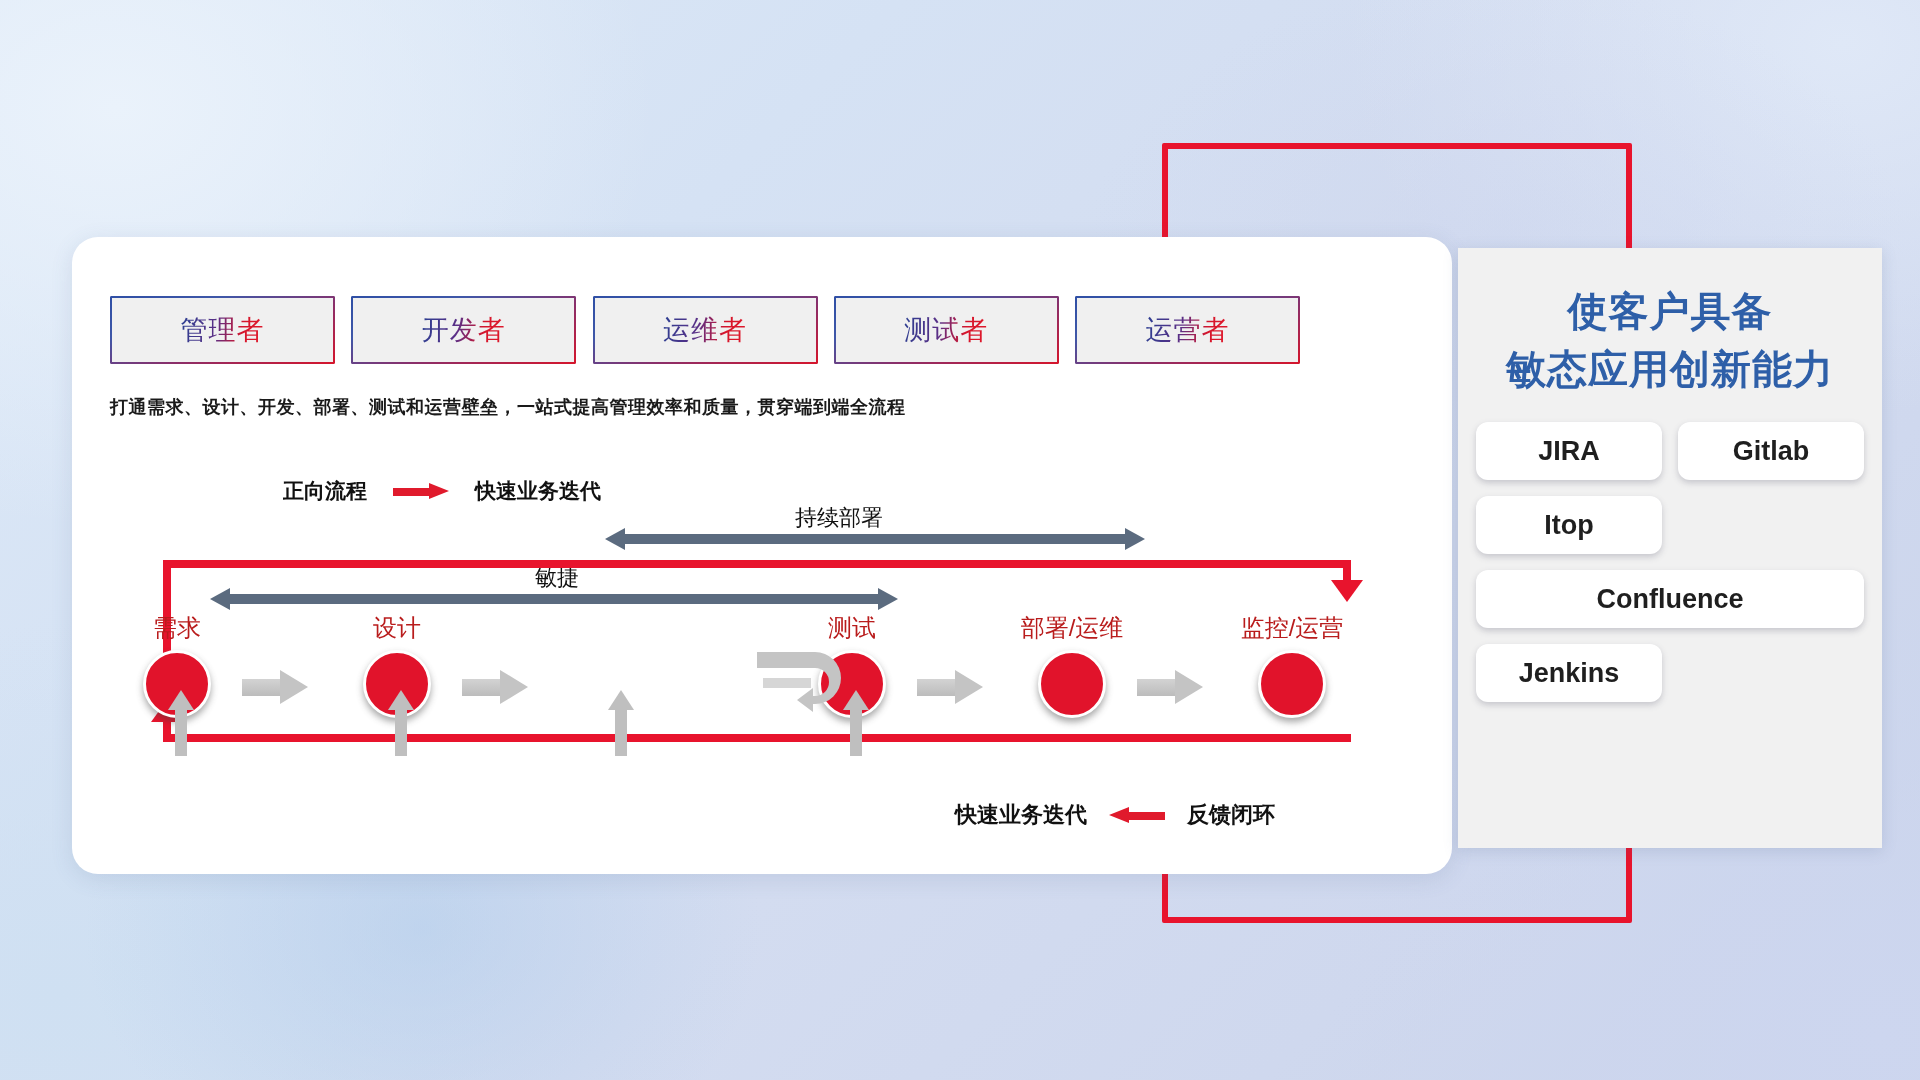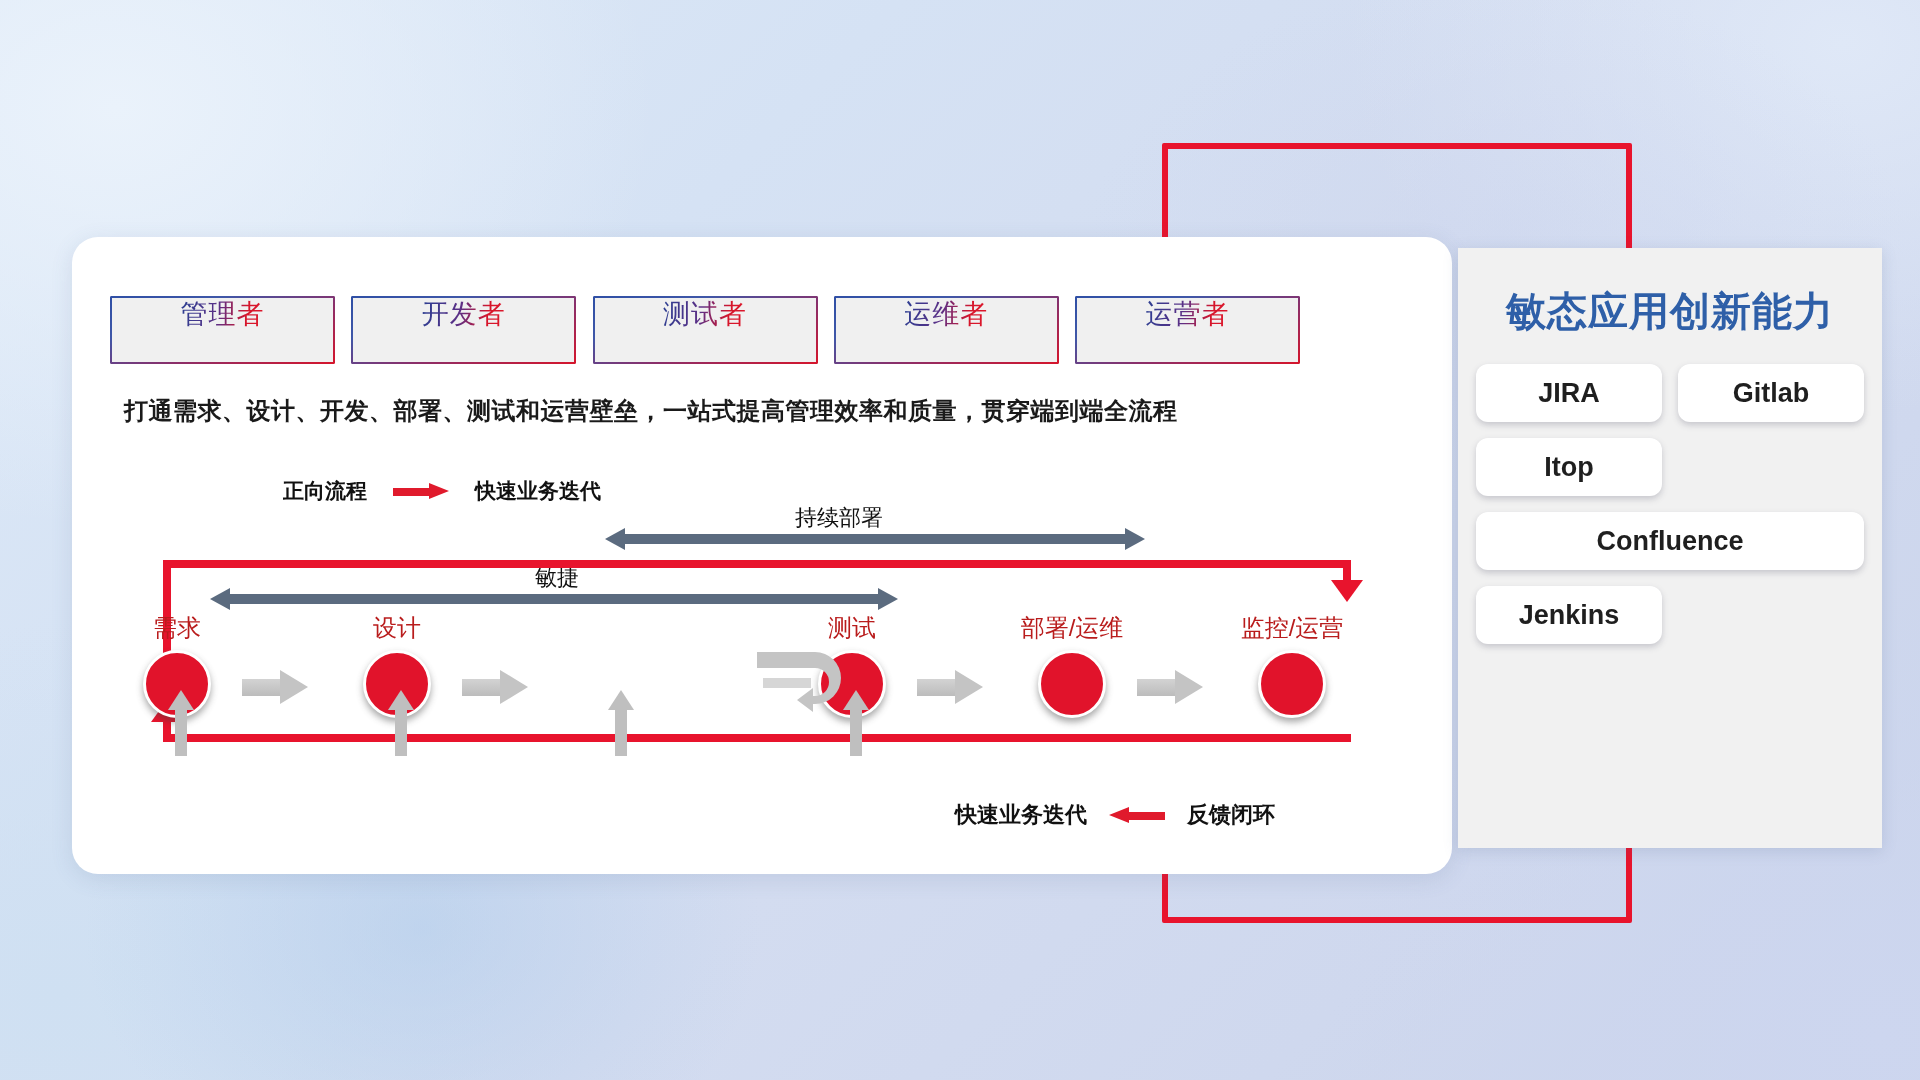--- a/index.html
+++ b/index.html
@@ -28,34 +28,34 @@
 
   
   #card{position:absolute;left:72px;top:237px;width:1380px;height:637px;
         background:#fff;border-radius:26px;box-shadow:0 5px 22px rgba(80,100,140,.14);}
 
   
   #roles{position:absolute;left:110px;top:296px;width:1190px;height:68px;
          display:flex;justify-content:space-between;}
   .role-box{width:225px;height:68px;box-sizing:border-box;
             background:#f0f0f0;
-            display:flex;justify-content:center;
+            display:flex;align-items:center;justify-content:center;
             position:relative;}
   .role-box:before{content:"";position:absolute;inset:0;padding:2px;border-radius:1px;
        background:linear-gradient(160deg,#2f4fa5 0%,#3f57a8 28%,#8a2f6a 60%,#d6152b 100%);
        -webkit-mask:linear-gradient(#000 0 0) content-box,linear-gradient(#000 0 0);
        -webkit-mask-composite:xor;mask-composite:exclude;pointer-events:none;}
   .role-label{font-size:27px;font-weight:400;letter-spacing:1px;
               background:linear-gradient(100deg,#2a3f92 0%,#5b2f86 42%,#d6152b 72%,#e01a2c 100%);
               -webkit-background-clip:text;background-clip:text;color:transparent;
               position:relative;z-index:2;}
 
   
-  #desc{position:absolute;left:124px;top:395px;width:1300px;
-        font-size:24px;font-weight:bold;color:#1a1a1a;letter-spacing:.5px;white-space:nowrap;}
+  #desc{position:absolute;left:110px;top:395px;width:1300px;
+        font-size:18px;font-weight:bold;color:#1a1a1a;letter-spacing:.5px;white-space:nowrap;}
 
   
   #fwd{position:absolute;left:283px;top:477px;display:flex;align-items:center;gap:26px;}
   #fwd .t{font-size:21px;font-weight:bold;color:#111;}
   .ar-red{position:relative;width:56px;height:13px;}
   .ar-red .stem{position:absolute;left:0;top:3px;width:38px;height:8px;background:#e01a2c;}
   .ar-red .head{position:absolute;right:0;top:-2px;width:0;height:0;
        border-top:8px solid transparent;border-bottom:8px solid transparent;border-left:20px solid #e01a2c;}
   .ar-red.left .stem{left:18px;}
   .ar-red.left .head{left:0;right:auto;border-left:none;
@@ -128,24 +128,24 @@
 <div id="card"></div>
 
 <div id="roles">
   <div class="role-box">
     <span class="role-label">管理者</span>
   </div>
   <div class="role-box">
     <span class="role-label">开发者</span>
   </div>
   <div class="role-box">
+    <span class="role-label">运维者</span>
+  </div>
+  <div class="role-box">
     <span class="role-label">测试者</span>
-  </div>
-  <div class="role-box">
-    <span class="role-label">运维者</span>
   </div>
   <div class="role-box">
     <span class="role-label">运营者</span>
   </div>
 </div>
 
 <div id="desc">打通需求、设计、开发、部署、测试和运营壁垒，一站式提高管理效率和质量，贯穿端到端全流程</div>
 
 <div id="fwd">
   <span class="t">正向流程</span>
@@ -249,20 +249,21 @@
   <span class="t">快速业务迭代</span>
   <span class="ar-red left">
     <span class="stem"></span>
       <span class="head"></span>
   </span>
   <span class="t">反馈闭环</span>
 </div>
 
 <div id="panel">
   <div id="panel-title">
+    <div>使客户具备</div>
     <div>敏态应用创新能力</div>
   </div>
   <div id="tools">
     <div class="tool half">JIRA</div>
     <div class="tool half">Gitlab</div>
     <div class="tool half">Itop</div>
     <div class="tool full">Confluence</div>
     <div class="tool half">Jenkins</div>
   </div>
 </div>

